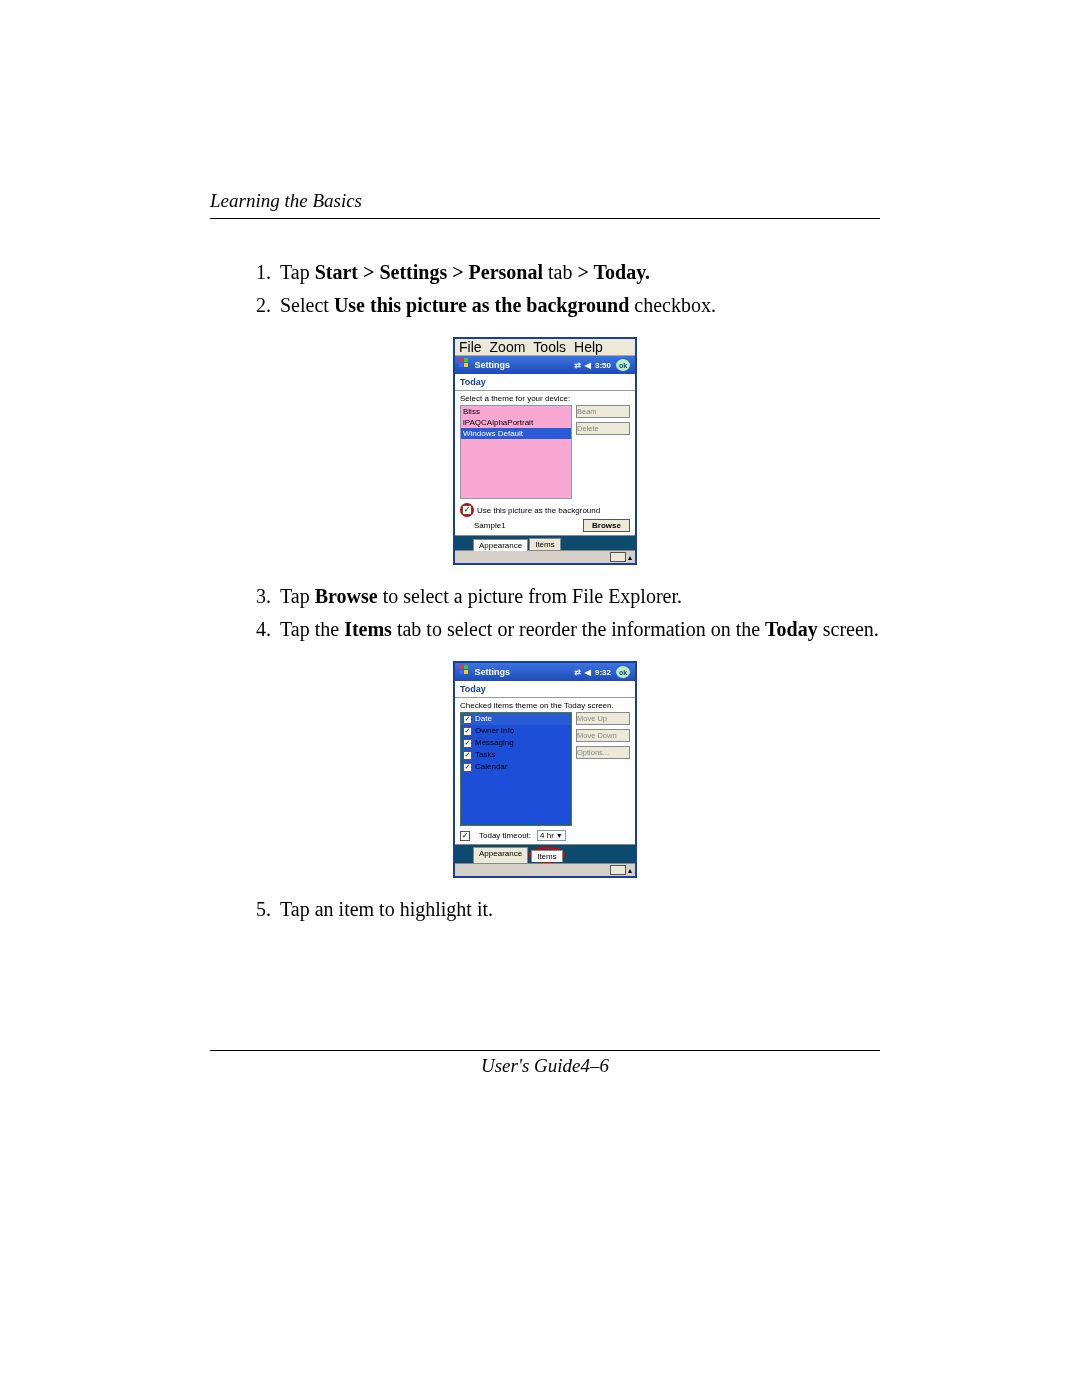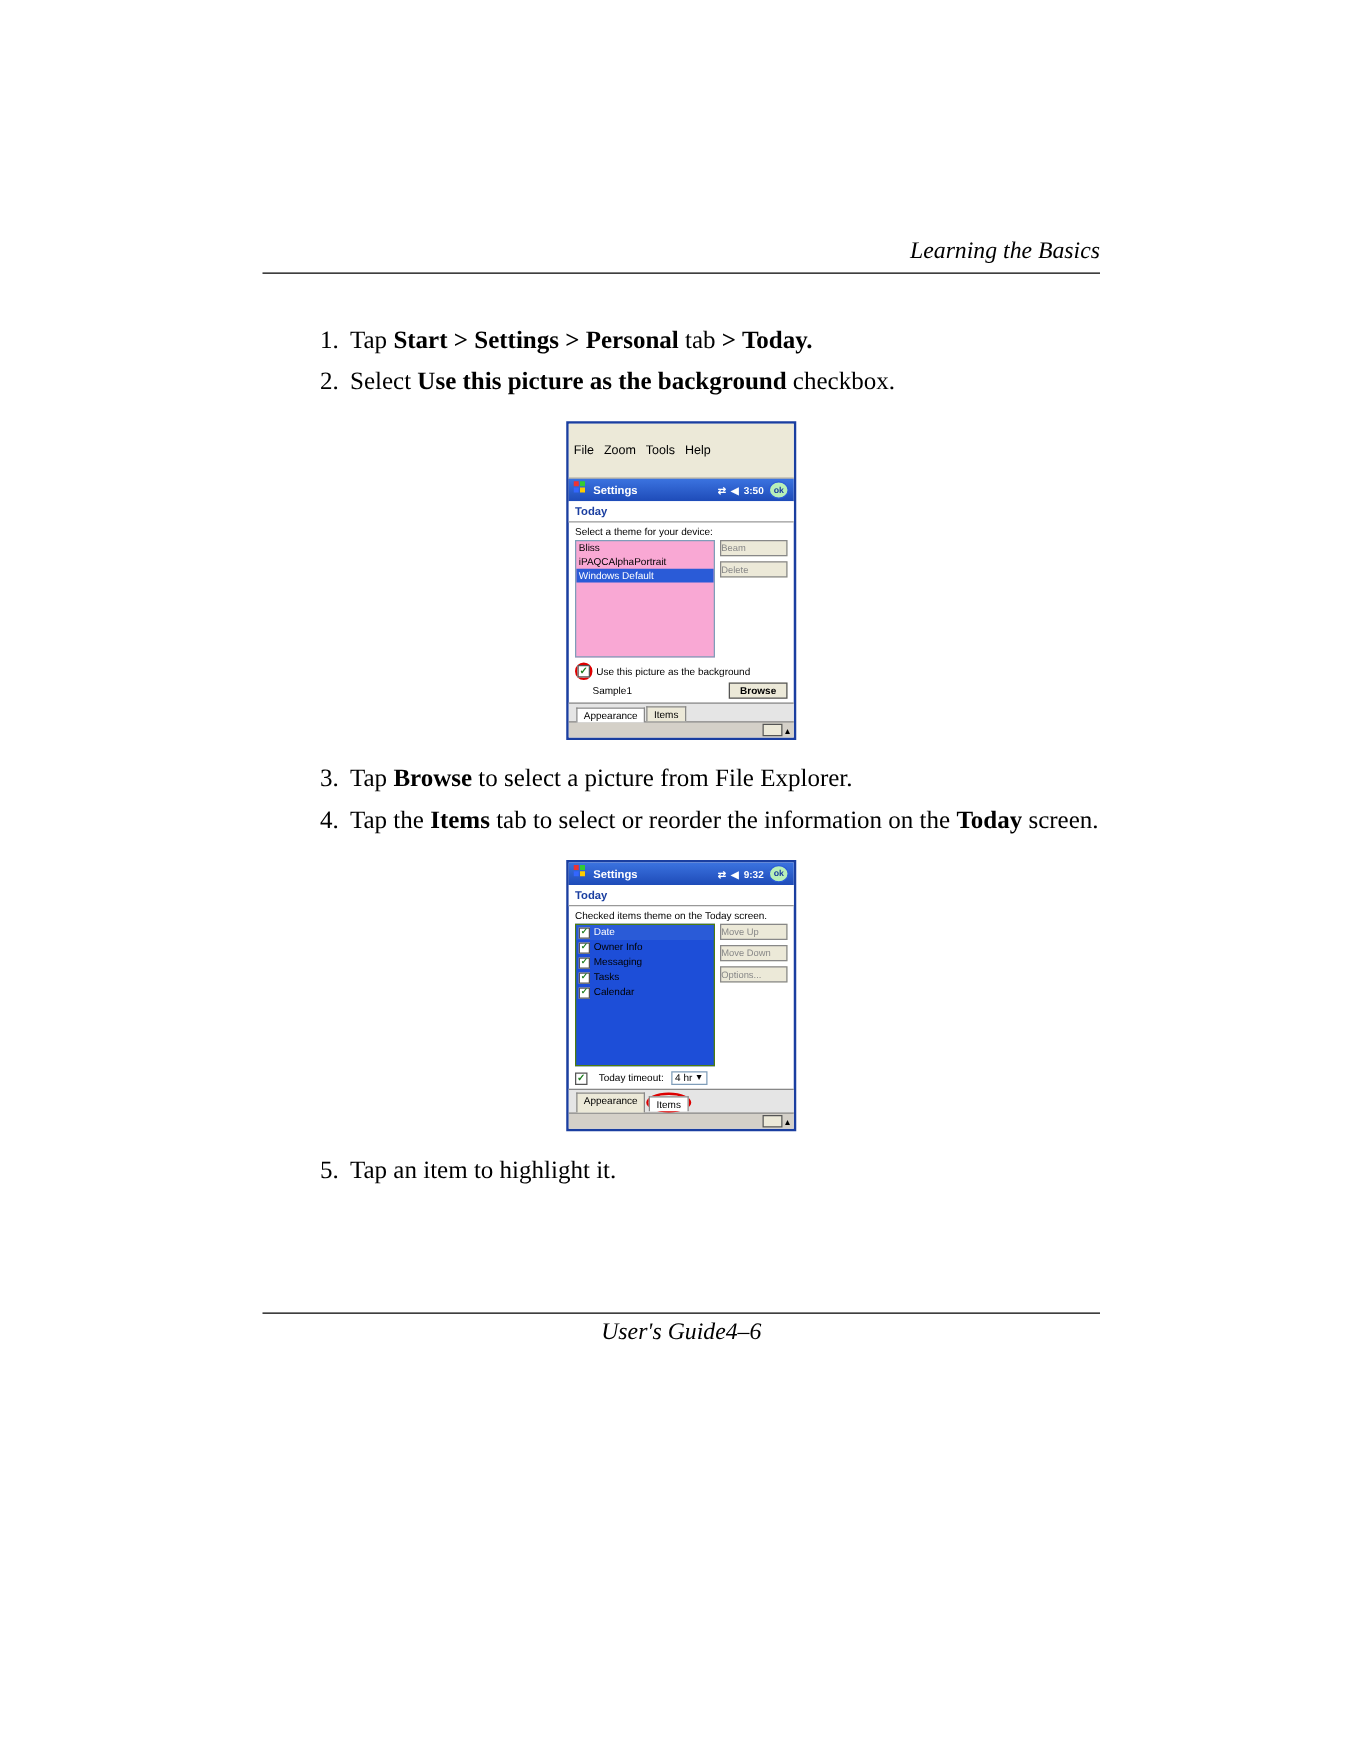--- a/index.html
+++ b/index.html
@@ -9,21 +9,20 @@
     font-family: "Times New Roman", Times, serif;
     color: #000;
     width: 1080px;
     height: 1397px;
     position: relative;
   }
   .page {
     padding: 190px 200px 0 210px;
   }
   .header-text {
-    text-align: right;
     font-style: italic;
     font-size: 19px;
     margin-bottom: 6px;
   }
   .hr {
     border: none;
     border-top: 1px solid #000;
     margin: 0 0 40px 0;
   }
   ol.steps {
@@ -46,22 +45,22 @@
     border: 2px solid #1a3ea0;
     background: #fff;
     font-family: Tahoma, Verdana, sans-serif;
     font-size: 8px;
     color: #000;
     width: 180px;
   }
   .menubar {
     background: #ece9d8;
     border-bottom: 1px solid #aca899;
-    padding: 16px 4px;
-    font-size: 10px;
+    padding: 0 4px;
+    font-size: 14px;
     display: flex;
     gap: 8px;
     align-items: flex-end;
   }
   .navbar {
     background: #2a5bd7;
     background: linear-gradient(#3b73e0,#1e4bb8);
     color: #fff;
     font-weight: bold;
     font-size: 9px;
@@ -171,25 +170,25 @@
   }
   .browse-btn {
     background:#ece9d8;
     border:1px solid #555;
     font-size:8px;
     font-weight:bold;
     padding:1px 8px;
   }
   .tabs {
     border-top:1px solid #888;
-    background:#e5e5e5;
+    background:#0c4a6e;
     display:flex;
     font-size:8px;
     padding-top:2px;
-    padding-left:6px;
+    padding-left:18px;
   }
   .tab {
     border:1px solid #888;
     border-bottom:none;
     background:#ece9d8;
     padding:1px 5px;
     margin-right:1px;
   }
   .tab.active {
     background:#fff;

